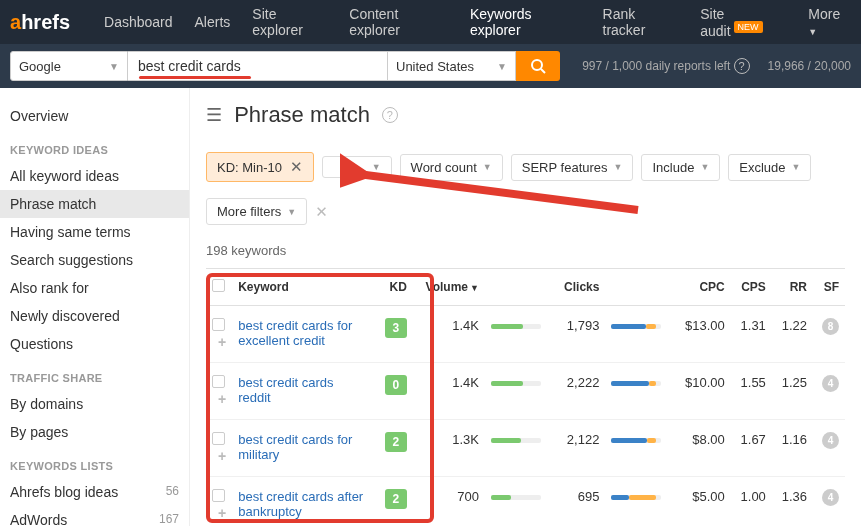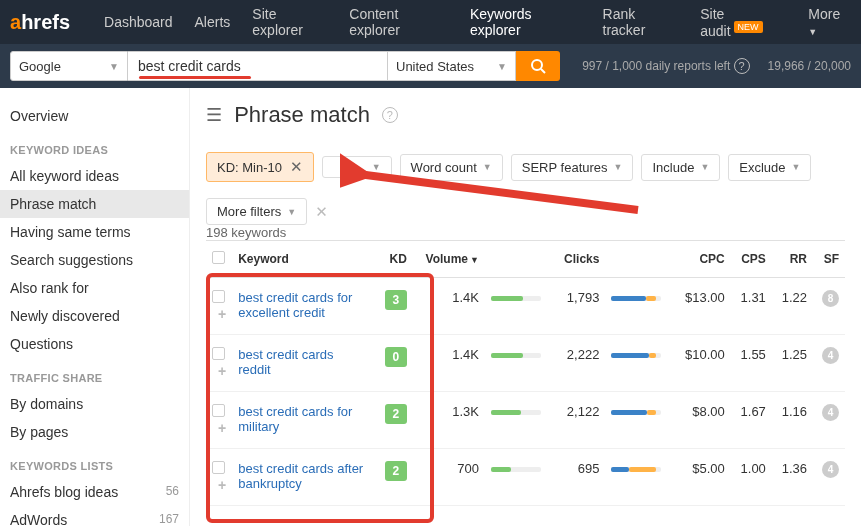--- a/index.html
+++ b/index.html
@@ -22,27 +22,27 @@
 .sidebar{width:190px;padding:14px 0;border-right:1px solid #eee;overflow:hidden}
 .side-link{padding:6px 10px;font-size:14px;color:#333;cursor:pointer;display:flex;justify-content:space-between}
 .side-link.active{background:#e8e8e8}
 .side-heading{padding:14px 10px 6px;font-size:11px;font-weight:700;color:#999;letter-spacing:0.3px}
 .side-count{color:#999;font-size:12px}
 .main{flex:1;padding:14px 16px;overflow:hidden}
 .page-head{display:flex;align-items:center;gap:12px;margin-bottom:24px}
 .menu-icon{font-size:18px;color:#666}
 .page-title{font-size:22px;font-weight:400}
 .help-icon{width:16px;height:16px;border:1px solid #bbb;border-radius:50%;display:inline-flex;align-items:center;justify-content:center;font-size:11px;color:#bbb}
-.filters{display:flex;gap:8px;flex-wrap:wrap;align-items:center}
+.filters{display:flex;gap:8px;flex-wrap:wrap;margin-bottom:18px;align-items:center}
 .filter-chip{border:1px solid #ddd;border-radius:3px;padding:5px 10px;font-size:13px;display:flex;align-items:center;gap:6px;cursor:pointer}
 .filter-chip.active{background:#ffecd9;border-color:#ffb866}
 .chip-x{font-size:15px;color:#666;margin-left:2px}
 .chip-caret{font-size:9px;color:#999}
 .clear-x{color:#bbb;font-size:15px;cursor:pointer}
-.count-row{font-size:13px;color:#666;}
+.count-row{font-size:13px;color:#666;margin-bottom:10px}
 .table{width:100%;border-collapse:collapse}
 .table th{text-align:left;font-size:12px;color:#333;font-weight:600;padding:10px 6px;border-top:1px solid #e0e0e0;border-bottom:1px solid #e0e0e0}
 .table th.r,.table td.r{text-align:right}
 .table td{padding:12px 6px;border-bottom:1px solid #f0f0f0;font-size:13px;vertical-align:top}
 .chk{width:13px;height:13px;border:1px solid #ccc;display:inline-block;border-radius:2px}
 .plus{color:#bbb;font-size:14px;font-weight:700;margin-left:6px}
 .kw-link{color:#2a6db7;cursor:pointer}
 .kd-badge{background:#7bc96f;color:#fff;border-radius:3px;width:22px;height:20px;display:inline-flex;align-items:center;justify-content:center;font-size:12px;font-weight:600}
 .bar-outer{width:50px;background:#eee;height:5px;border-radius:2px;display:inline-block;position:relative;vertical-align:middle}
 .bar-inner{position:absolute;left:0;top:0;height:5px;border-radius:2px}

